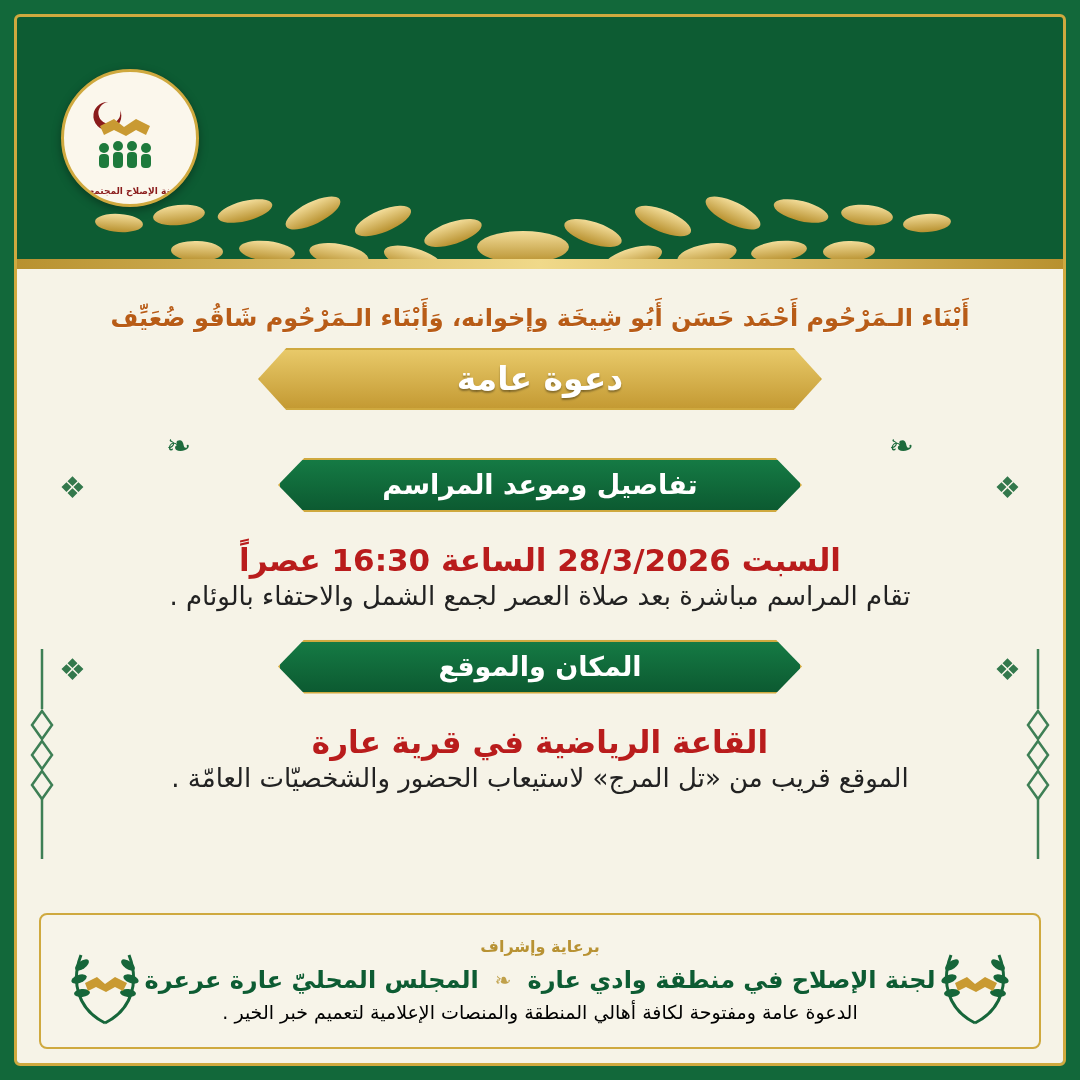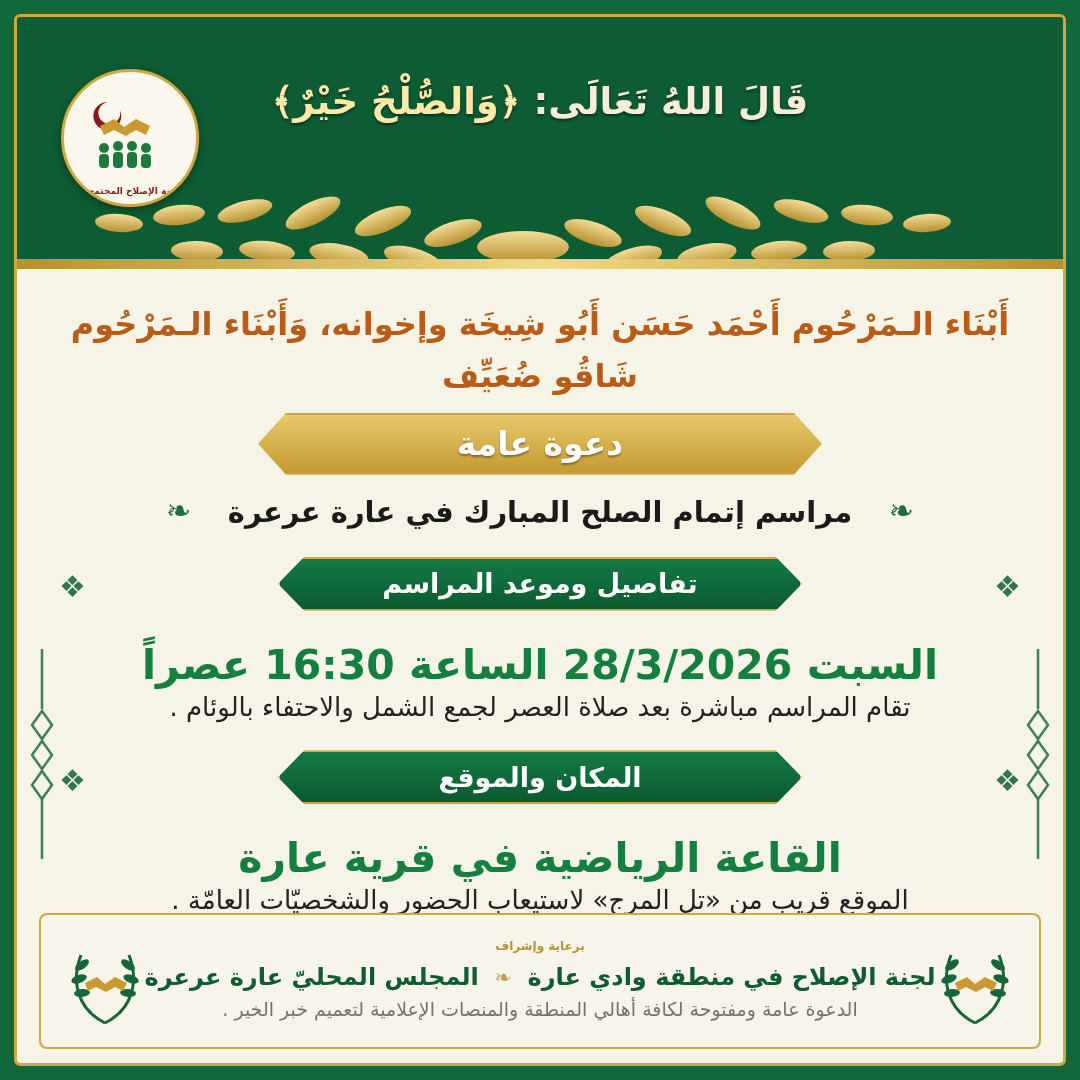--- a/index.html
+++ b/index.html
@@ -93,21 +93,21 @@
   .side-orn{
     position:absolute;top:380px;width:30px;height:210px;
     color:#1e6b3c;opacity:.85;
   }
   .side-orn.left{left:10px;}
   .side-orn.right{right:10px;}
 
   .families{
     color:#b85c17;
     font-weight:bold;
-    font-size:32px;
+    font-size:24px;
     line-height:1.62;
     margin:10px 0 6px 0;
     letter-spacing:0px;
     text-shadow:0 1px 0 rgba(255,255,255,.6);
   }
 
   .ribbon{
     position:relative;
     margin:10px auto 16px auto;
     width:620px;height:56px;
@@ -141,23 +141,23 @@
   .subtitle-bar .orn{
     position:absolute;top:2px;color:#1e6b3c;font-size:30px;
   }
   .subtitle-bar .orn.l{left:6px;}
   .subtitle-bar .orn.r{right:6px;}
 
   .ribbon-wrap{position:relative;display:flex;align-items:center;justify-content:center;margin-top:14px;}
   .ribbon-wrap .flour{color:#1e6b3c;font-size:30px;padding:0 8px;opacity:.9;}
 
   .big-line{
-    color:#15803d;
+    color:#b91c1c;
     font-weight:bold;
-    font-size:41px;
+    font-size:31px;
     margin-top:14px;
     letter-spacing:0;
   }
   .note-line{
     color:#222222;
     font-size:26px;
     line-height:1.45;
   }
 
   
@@ -173,29 +173,29 @@
     border:2px solid #cfa93f;
     border-radius:8px;
     background:#f7f4e9;
     display:flex;flex-direction:column;align-items:center;justify-content:center;
     overflow:hidden;
   }
   .footer-box:before,.footer-box:after{
     content:"";position:absolute;top:0;bottom:0;width:120px;
   }
   .sponsor-label{
-    color:#b89233;font-size:12px;font-weight:bold;margin-bottom:10px;
+    color:#b89233;font-size:16px;font-weight:bold;margin-bottom:10px;
   }
   .sponsors{
     display:flex;align-items:center;justify-content:center;gap:16px;
     color:#0d5c33;font-weight:bold;font-size:24px;
   }
   .sponsors .sep{color:#c0a04a;font-size:20px;}
   .foot-note{
-    margin-top:6px;color:#737373;font-size:19px;line-height:1.35;text-align:left;max-width:720px;
+    margin-top:6px;color:#000000;font-size:19px;line-height:1.35;text-align:left;max-width:720px;
   }
   .foot-emblem{
     position:absolute;top:16px;width:100px;height:100px;
   }
   .foot-emblem.l{left:14px;}
   .foot-emblem.r{right:14px;}
 </style>
 </head>
 <body>
 
@@ -218,24 +218,20 @@
               <rect x="35" y="72" width="10" height="16" rx="4"></rect>
             <circle cx="54" cy="66" r="5"></circle>
               <rect x="49" y="72" width="10" height="16" rx="4"></rect>
             <circle cx="68" cy="68" r="5"></circle>
               <rect x="63" y="74" width="10" height="14" rx="4"></rect>
           </g>
         </svg>
         <div class="logo-caption">لجنة الإصلاح المجتمعية</div>
       </div>
 
-      <div class="ayah">
-        <span class="p">قَالَ اللهُ تَعَالَى:</span>
-        <span class="q">﴿وَالصُّلْحُ خَيْرٌ﴾</span>
-      </div>
 
 
       <svg class="branch" viewBox="0 0 1080 120" preserveAspectRatio="none">
         <defs>
           <linearGradient id="gld" x1="0" y1="0" x2="0" y2="1">
             <stop offset="0%" stop-color="#f3dd9a"></stop>
               <stop offset="100%" stop-color="#b8912f"></stop>
           </linearGradient>
         </defs>
         <g fill="url(#gld)">
@@ -290,21 +286,20 @@
       </svg>
 
       <div class="families">
         <div>أَبْنَاء الـمَرْحُوم أَحْمَد حَسَن أَبُو شِيخَة وإخوانه، وَأَبْنَاء الـمَرْحُوم شَاقُو ضُعَيِّف</div>
       </div>
 
       <div class="ribbon gold">دعوة عامة</div>
 
       <div class="subtitle-bar">
         <span class="orn l">❧</span>
-        <span>مراسم إتمام الصلح المبارك في عارة عرعرة</span>
         <span class="orn r">❧</span>
       </div>
 
       <div class="ribbon-wrap">
         <span class="flour">❖</span>
         <div class="ribbon small">تفاصيل وموعد المراسم</div>
         <span class="flour">❖</span>
       </div>
 
       <div class="big-line">السبت 28/3/2026 الساعة 16:30 عصراً</div>

